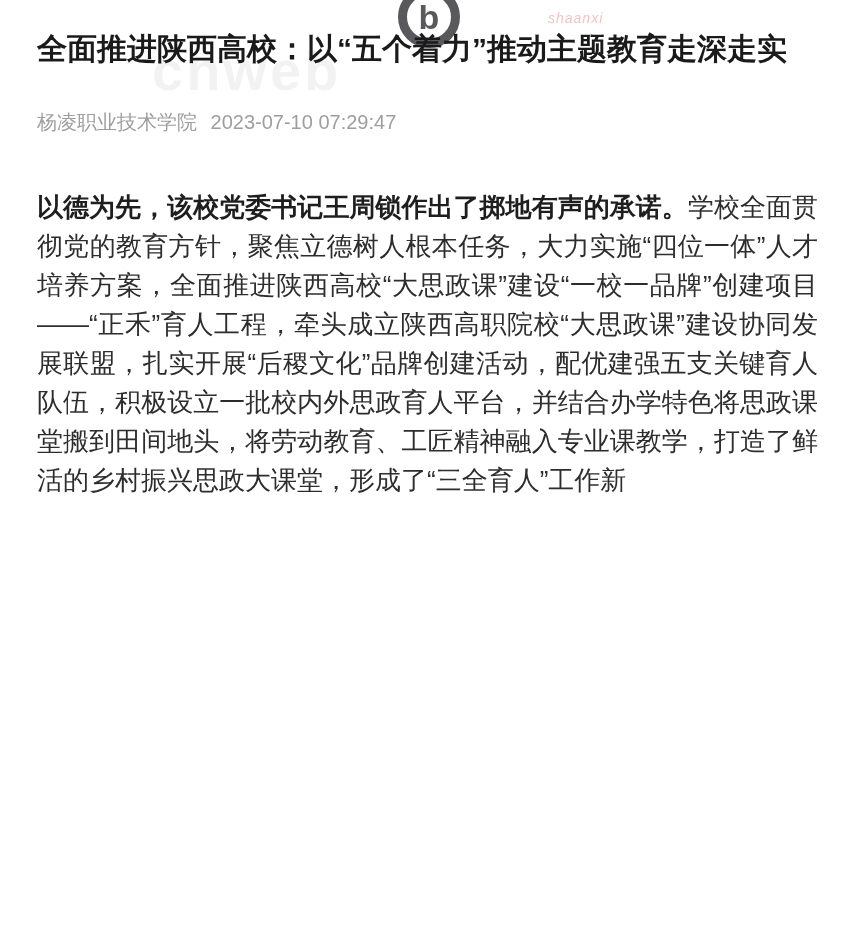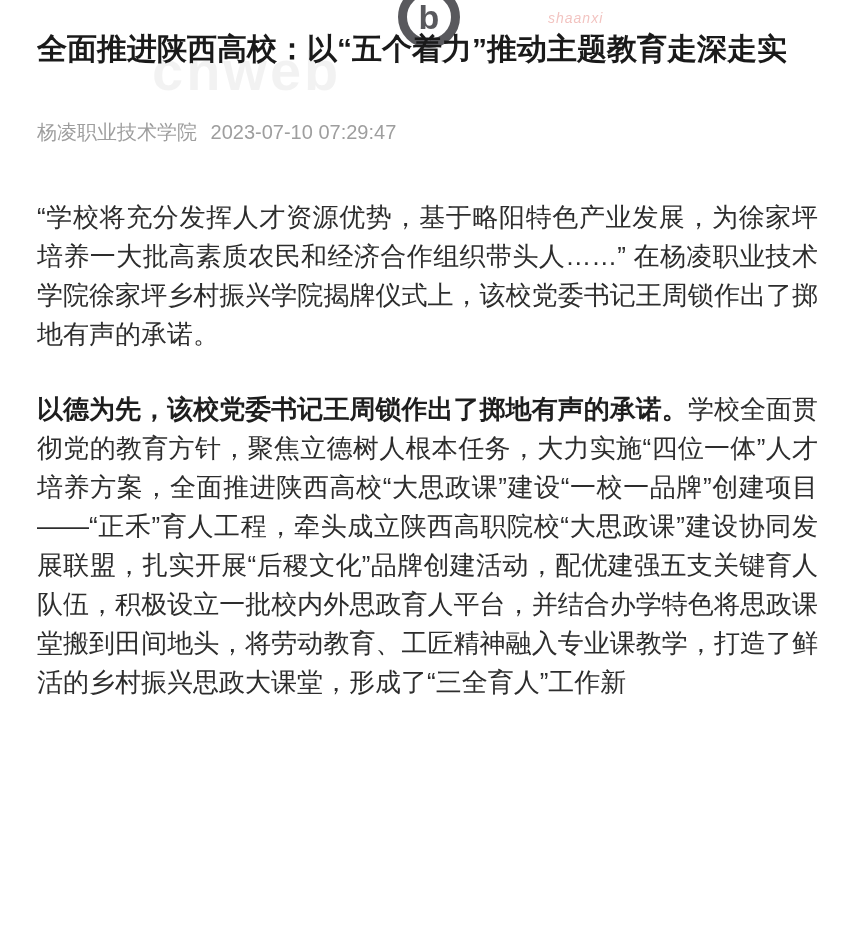--- a/index.html
+++ b/index.html
@@ -75,21 +75,21 @@
     font-size: 30px;
     line-height: 1.5;
     font-weight: 700;
     color: #1a1a1a;
     white-space: nowrap;
     overflow: hidden;
   }
   .byline {
     position: relative;
     z-index: 1;
-    margin-top: 48px;
+    margin-top: 38px;
     font-size: 20px;
     color: #9e9e9e;
   }
   .byline .src { margin-right: 8px; }
   .content {
     position: relative;
     z-index: 1;
     margin-top: 52px;
   }
   p.body-para {
@@ -119,21 +119,20 @@
   </div>
 
   <h1 class="title">全面推进陕西高校：以“五个着力”推动主题教育走深走实</h1>
 
   <div class="byline">
     <span class="src">杨凌职业技术学院</span>
     <span>2023-07-10 07:29:47</span>
   </div>
 
   <div class="content">
-    <p class="body-para">“学校将充分发挥人才资源优势，基于略阳特色产业发展，为徐家坪培养一大批高素质农民和经济合作组织带头人……” 在杨凌职业技术学院徐家坪乡村振兴学院揭牌仪式上，该校党委书记王周锁作出了掷地有声的承诺。</p>
 
 
     <p class="body-para">
       <span class="lead">以德为先，该校党委书记王周锁作出了掷地有声的承诺。</span><span>学校全面贯彻党的教育方针，聚焦立德树人根本任务，大力实施“四位一体”人才培养方案，全面推进陕西高校“大思政课”建设“一校一品牌”创建项目——“正禾”育人工程，牵头成立陕西高职院校“大思政课”建设协同发展联盟，扎实开展“后稷文化”品牌创建活动，配优建强五支关键育人队伍，积极设立一批校内外思政育人平台，并结合办学特色将思政课堂搬到田间地头，将劳动教育、工匠精神融入专业课教学，打造了鲜活的乡村振兴思政大课堂，形成了“三全育人”工作新</span>
     </p>
   </div>
 
 </div>
 
 </body></html>

